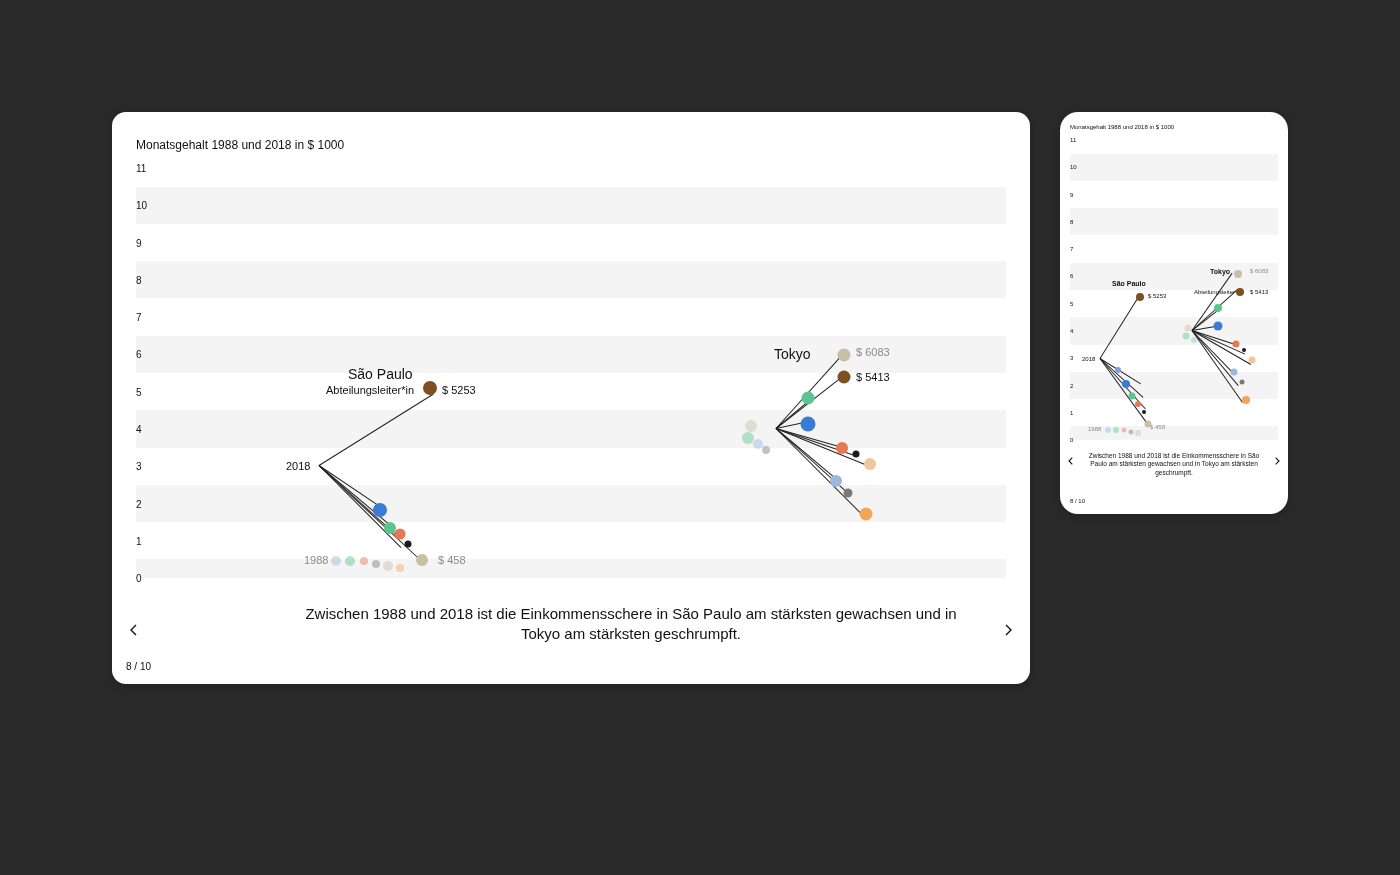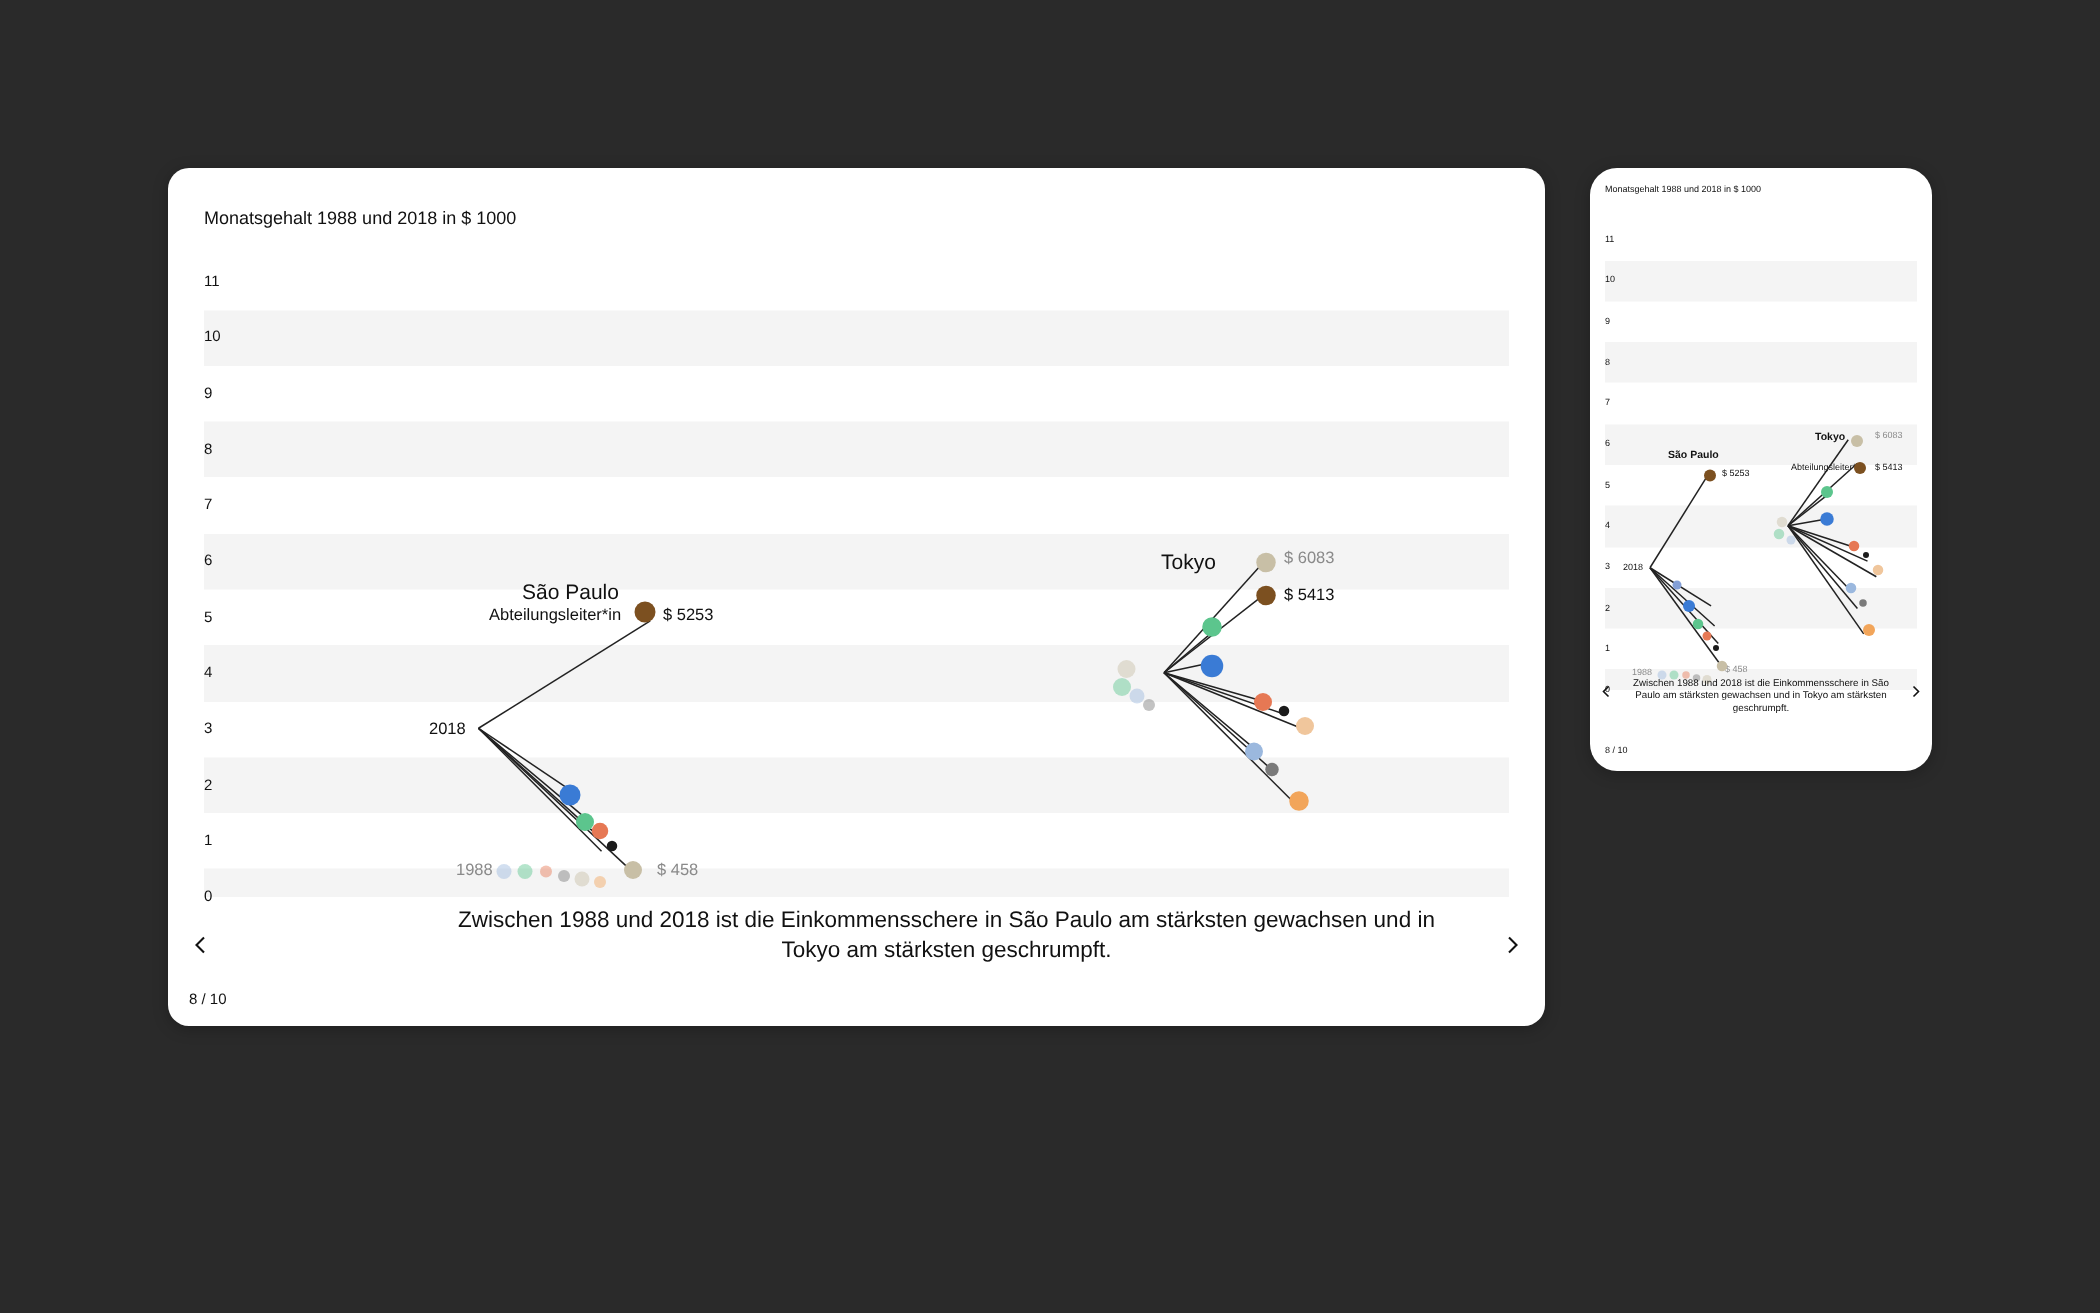--- a/index.html
+++ b/index.html
@@ -37,21 +37,20 @@
     border-radius: 18px;
   }
 
   
   .chart-title {
     position: absolute;
     color: #111;
   }
   .chart-area {
     position: absolute;
-    margin-top: 20px;
   }
   .yaxis-tick {
     position: absolute;
     left: 0;
     font-size: 10px;
     color: #111;
     transform: translateY(-50%);
   }
   .yaxis-tick.small { font-size: 6px; }
   .stripe {

